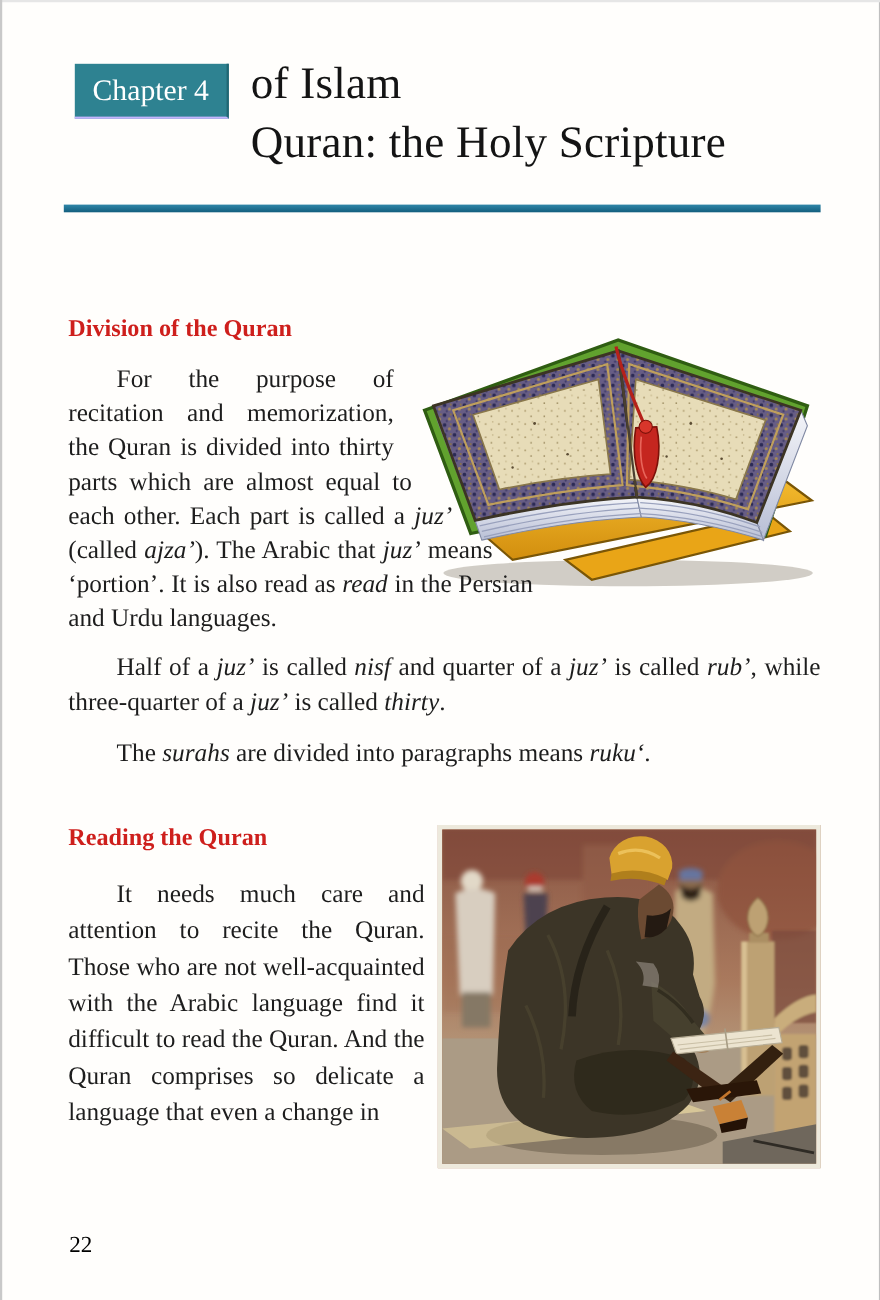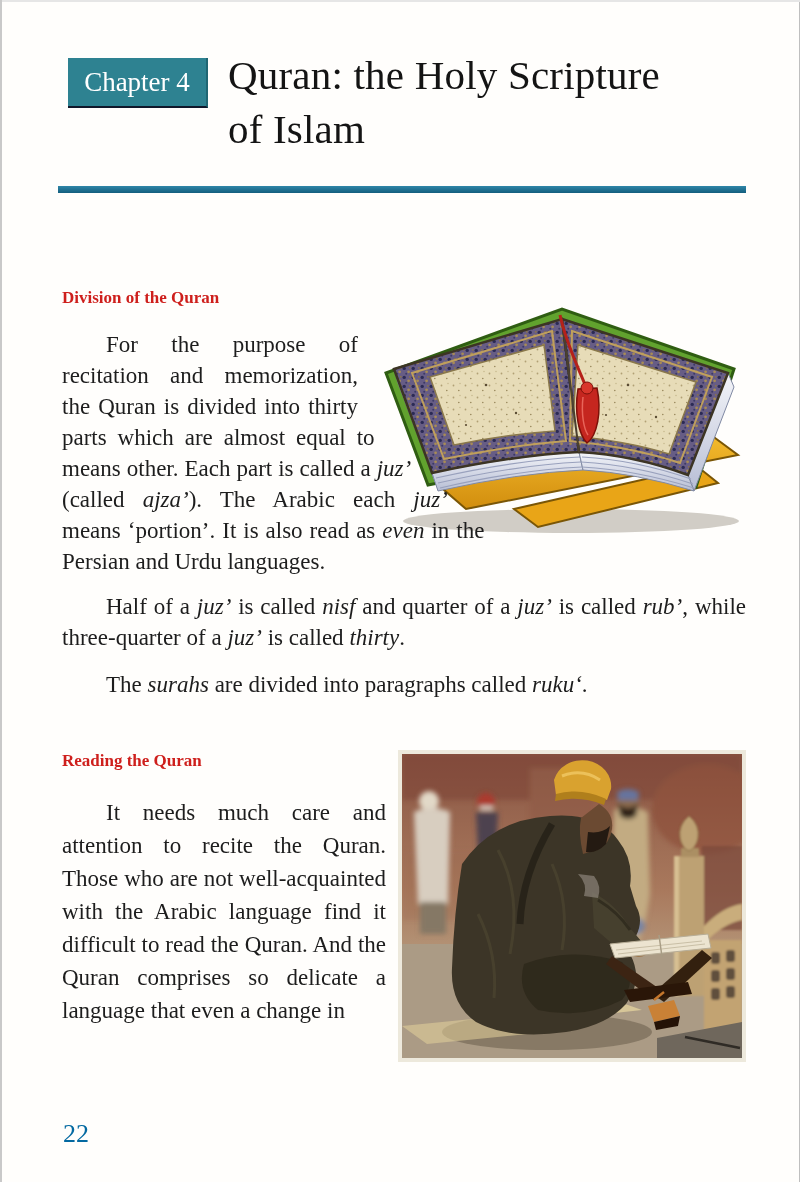--- a/index.html
+++ b/index.html
@@ -7,66 +7,66 @@
     position:relative;width:800px;height:1182px;background:#fffefc;overflow:hidden;
     font-family:"Liberation Serif","DejaVu Serif",serif;color:#1d1d1d;
     box-shadow:inset 2px 0 0 #c9c9c9, inset 0 2px 0 #e6e6e6, inset -1px 0 0 #bfbfbf;
     box-sizing:border-box;
   }
   
   .chapter-badge{
     position:absolute;left:68px;top:58px;width:138px;height:48px;
     background:#2e8291;color:#ffffff;text-align:center;
     font-size:27px;line-height:48px;
-    border-right:2px solid #206673;border-bottom:2px solid #0f172a;
+    border-right:2px solid #206673;border-bottom:2px solid #c4b5fd;
   }
   .title{
     position:absolute;left:228px;top:48px;width:545px;
     font-size:41px;line-height:54px;color:#141414;letter-spacing:.2px;
   }
   .title-rule{
     position:absolute;left:58px;top:186px;width:688px;height:7px;
     background:linear-gradient(#2f86a8,#135e7e);
   }
   
   .content{position:absolute;left:62px;top:283px;width:684px;}
   h2{
-    font-size:17px;line-height:30px;font-weight:bold;color:#ce1f1c;
+    font-size:22px;line-height:30px;font-weight:bold;color:#ce1f1c;
     margin:0 0 16px 0;
   }
   h2.second{margin:46px 0 20px 0;}
   p{
     margin:0;font-size:23px;line-height:31px;text-align:justify;
     text-indent:44px;color:#1d1d1d;
   }
   p.mt14{margin-top:14px;}
   p.mt16{margin-top:16px;}
   p.reading{line-height:33px;}
   i{margin-top:20px;}
   .fig-book{
     float:right;width:380px;height:252px;margin:2px 0 6px 8px;
     shape-outside:polygon(0px 0px,380px 0px,380px 252px,150px 252px,0px 125px);
   }
   .fig-photo{
     float:right;width:340px;height:304px;margin:4px 0 8px 12px;
     border:4px solid #ede9dc;background:#a9795d;
   }
   .fig-book svg,.fig-photo svg{display:block;}
-  .page-number{position:absolute;left:63px;top:1119px;font-size:26px;color:#0369a1;}
+  .page-number{position:absolute;left:63px;top:1119px;font-size:21px;color:#000000;}
 </style>
 </head>
 <body>
 
 <div class="page">
 
   <div class="chapter-badge">Chapter 4</div>
 
   <div class="title">
+    <div>of Islam</div>
     <div>Quran: the Holy Scripture</div>
-    <div>of Islam</div>
   </div>
 
   <div class="title-rule"></div>
 
   <div class="content">
 
     <div class="fig-book">
       <svg viewBox="0 0 380 252" width="380" height="252">
         <defs>
           <pattern id="orn" width="9" height="9" patternUnits="userSpaceOnUse">
@@ -116,23 +116,23 @@
         <path d="M196,34 L213,167" stroke="#4a4030" stroke-width="2"></path>
         <path d="M194,30 C200,58 212,82 220,102" stroke="#b5211a" stroke-width="3" fill="none"></path>
         <path d="M212,104 C208,128 213,150 221,158 C231,151 236,127 231,103 Z" fill="#c5261f" stroke="#7d1109" stroke-width="1.5"></path>
         <circle cx="221" cy="103" r="6" fill="#d8362b" stroke="#7d1109" stroke-width="1"></circle>
         <path d="M217,112 C215,130 218,144 222,150" stroke="#e8655a" stroke-width="1.5" fill="none"></path>
       </svg>
     </div>
 
     <h2>Division of the Quran</h2>
 
-    <p><span>For the purpose of recitation and memorization, the Quran is divided into thirty parts which are almost equal to means other. Each part is called a </span><i>juz’</i><span> (called </span><i>ajza’</i><span>). The Arabic each </span><i>juz’</i><span> means ‘portion’. It is also read as </span><i>even</i><span> in the Persian and Urdu languages.</span></p>
+    <p><span>For the purpose of recitation and memorization, the Quran is divided into thirty parts which are almost equal to each other. Each part is called a </span><i>juz’</i><span> (called </span><i>ajza’</i><span>). The Arabic that </span><i>juz’</i><span> means ‘portion’. It is also read as </span><i>read</i><span> in the Persian and Urdu languages.</span></p>
     <p class="mt14"><span>Half of a </span><i>juz’</i><span> is called </span><i>nisf</i><span> and quarter of a </span><i>juz’</i><span> is called </span><i>rub’</i><span>, while three-quarter of a </span><i>juz’</i><span> is called </span><i>thirty</i><span>.</span></p>
-    <p class="mt16"><span>The </span><i>surahs</i><span> are divided into paragraphs called </span><i>ruku‘</i><span>.</span></p>
+    <p class="mt16"><span>The </span><i>surahs</i><span> are divided into paragraphs means </span><i>ruku‘</i><span>.</span></p>
 
     <h2 class="second">
       
       <span class="fig-photo" style="display:block;float:right;">
         <svg viewBox="0 0 340 304" width="340" height="304">
           <defs>
             <linearGradient id="bgg" x1="0" y1="0" x2="0" y2="1">
               <stop offset="0" stop-color="#8a5644"></stop>
               <stop offset="0.45" stop-color="#a9795d"></stop>
               <stop offset="0.62" stop-color="#b29073"></stop>

